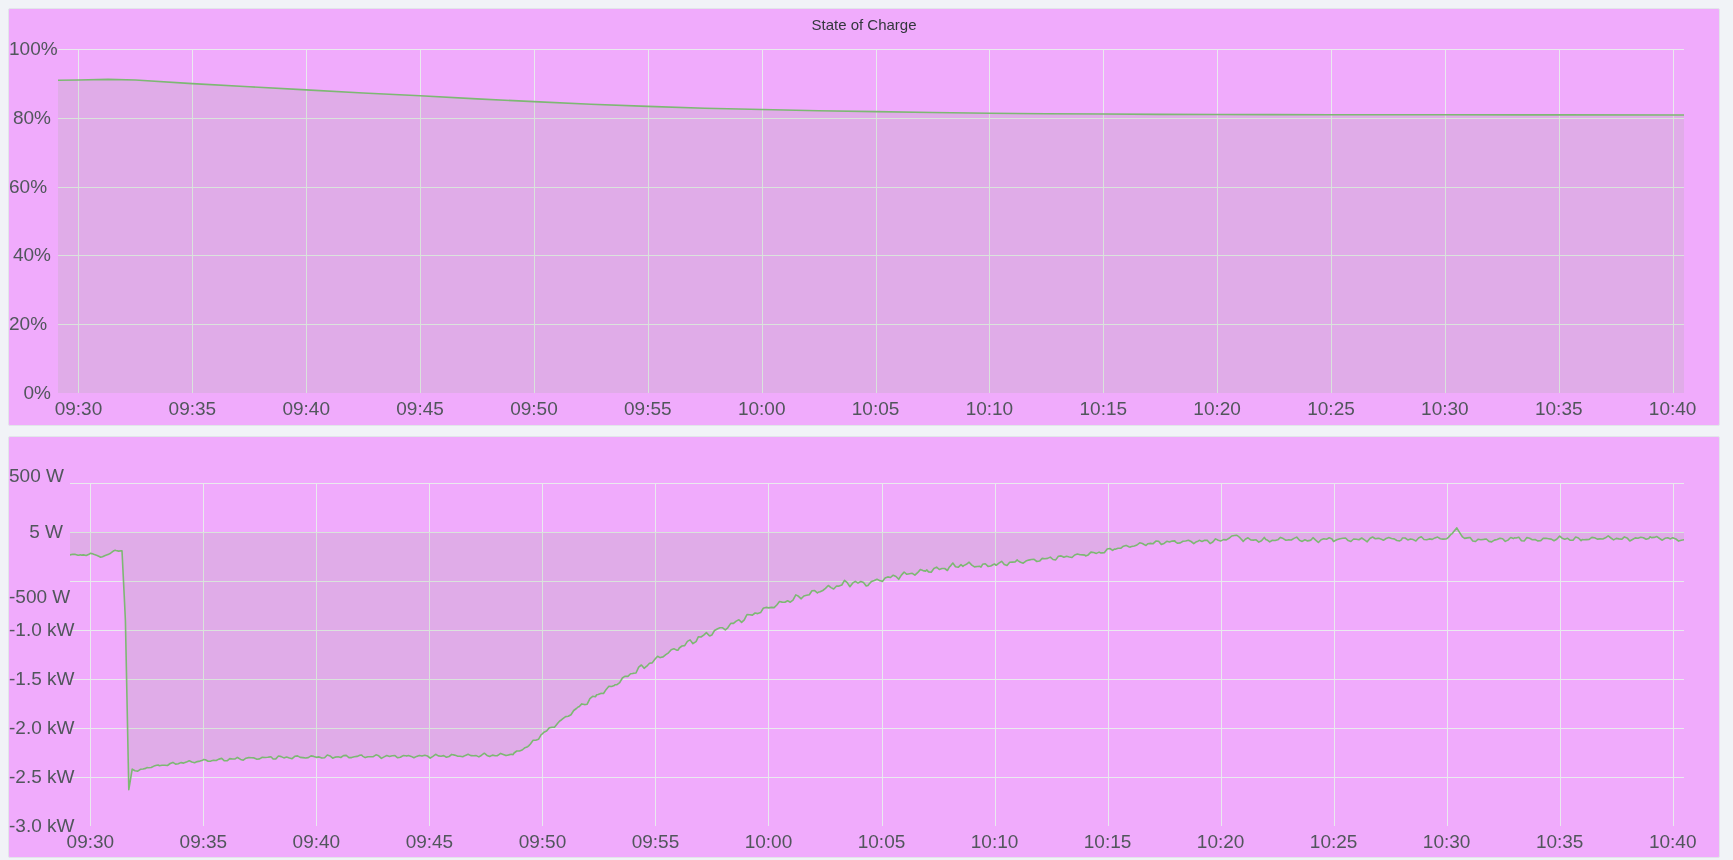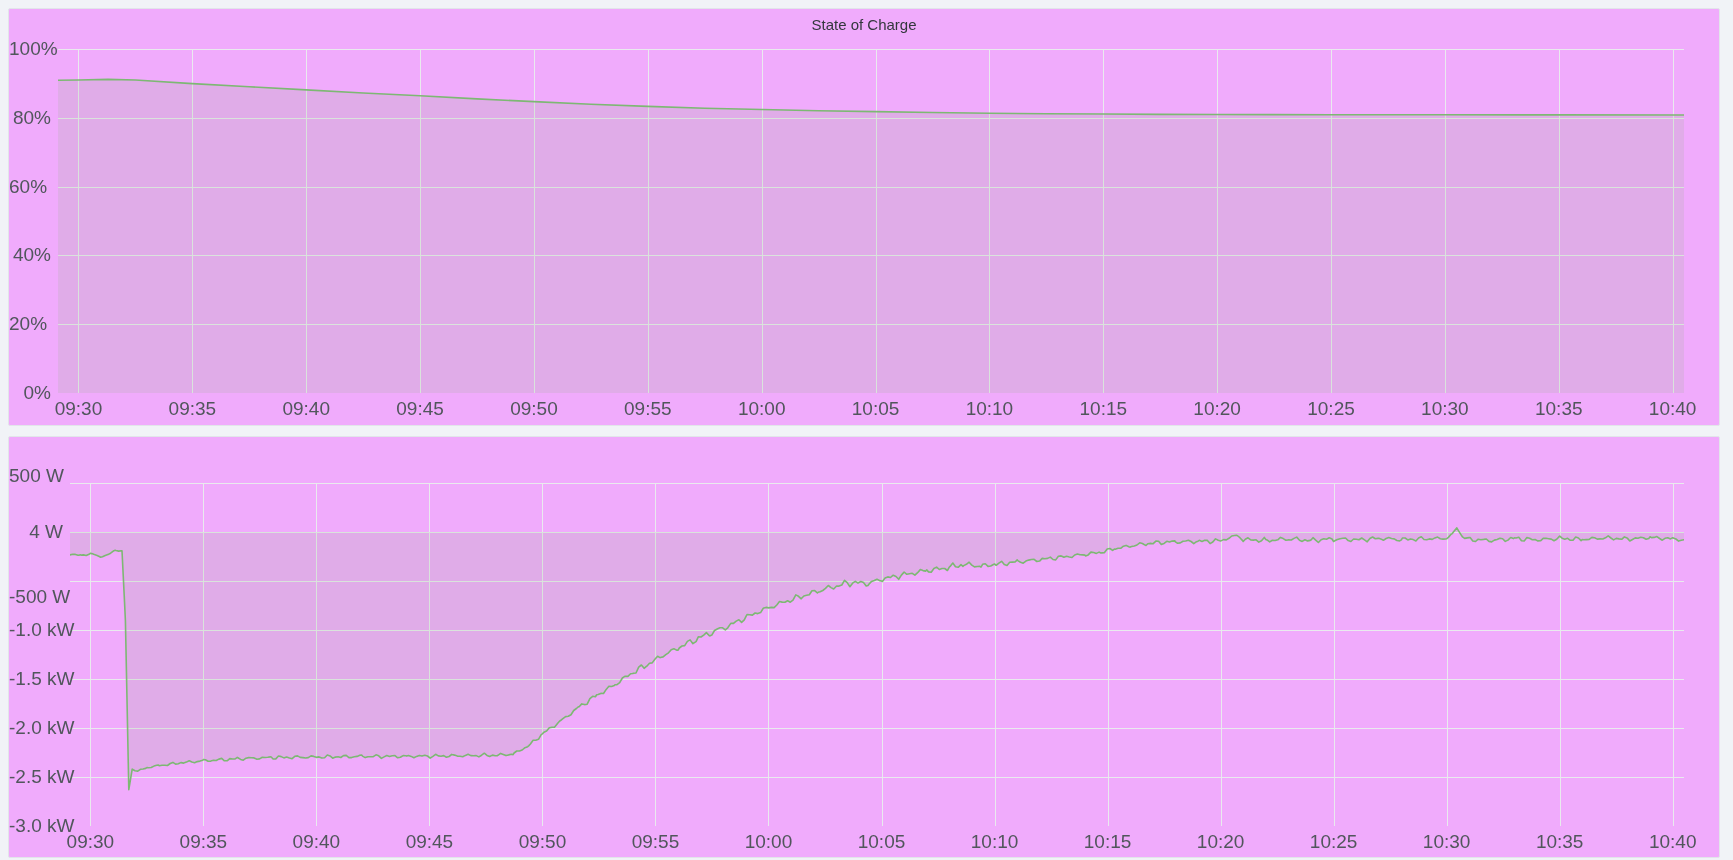--- a/index.html
+++ b/index.html
@@ -57,21 +57,21 @@
 </div>
 
 <div class="panel" style="left:8px;top:436px;width:1712px;height:422px">
   <div class="plot">
       <svg width="1614" height="343" style="position: absolute; left: 61px; top: 46px;">
         <path d="M0 0.5H1614M0 49.5H1614M0 98.5H1614M0 147.5H1614M0 196.5H1614M0 245.5H1614M0 294.5H1614M0 343.5H1614M20.5 0V343M133.5 0V343M246.5 0V343M359.5 0V343M472.5 0V343M585.5 0V343M698.5 0V343M812.5 0V343M925.5 0V343M1038.5 0V343M1151.5 0V343M1264.5 0V343M1377.5 0V343M1490.5 0V343M1603.5 0V343" stroke="#e9eaee" fill="none" shape-rendering="crispEdges"></path>
         <path d="M0.0 71.9L2.7 71.3L5.4 71.4L8.1 72.2L10.8 71.9L11.3 72.1L13.5 71.9L16.2 72.5L19.0 71.3L20.3 70.3L21.7 70.6L24.4 71.6L27.1 72.5L29.8 73.7L30.5 74.3L32.5 73.8L35.2 72.5L37.9 71.5L38.4 71.4L40.6 70.2L43.3 68.1L45.2 67.3L46.0 67.5L48.7 68.1L51.5 67.7L52.0 67.7L54.2 112.1L55.4 137.2L56.9 211.6L58.8 306.7L59.6 301.9L62.2 286.1L62.3 286.2L65.0 287.7L67.7 288.1L67.8 288.1L70.4 286.3L73.1 286.0L75.8 285.4L76.9 284.5L78.5 284.8L81.2 284.5L84.0 283.1L86.7 282.2L88.2 282.0L89.4 282.7L92.1 282.3L94.8 282.2L97.5 282.5L100.2 280.5L102.9 279.4L105.6 281.1L108.3 280.8L110.8 279.6L111.0 279.6L113.7 280.1L116.4 279.1L119.2 277.7L121.9 279.0L124.6 279.7L127.3 278.6L130.0 278.1L132.7 277.2L133.4 276.5L135.4 276.8L138.1 278.2L140.8 278.1L143.5 277.3L146.2 277.5L148.9 276.1L151.7 275.4L154.4 277.8L157.1 277.8L159.8 275.6L162.5 276.0L165.2 275.9L167.3 274.4L167.9 274.7L170.6 276.4L173.3 277.2L176.0 275.2L178.7 274.6L181.4 274.8L184.1 274.9L186.9 276.2L189.6 275.9L192.3 274.3L195.0 274.5L197.7 274.3L200.4 273.9L201.2 274.0L203.1 276.0L205.8 275.9L208.5 273.0L211.2 273.6L213.9 274.9L216.6 274.0L219.4 275.0L222.1 275.7L224.8 273.3L227.5 272.9L230.2 274.4L232.9 274.6L235.6 275.0L238.3 274.6L241.0 272.9L243.7 273.4L246.4 274.3L246.4 274.4L249.1 273.9L251.8 275.0L254.6 274.8L257.3 272.0L260.0 272.9L262.7 275.2L265.4 274.1L268.1 273.8L270.8 274.5L273.5 272.6L276.2 272.4L278.9 274.6L281.6 274.6L284.3 273.8L287.1 273.4L289.8 272.3L291.6 272.0L292.5 273.1L295.2 274.6L297.9 273.8L300.6 273.7L303.3 273.7L306.0 271.8L308.7 272.8L311.4 275.4L314.1 273.9L316.8 272.5L319.5 273.5L322.3 272.7L325.0 272.6L327.7 274.8L330.4 274.3L333.1 272.6L335.8 272.7L336.8 273.1L338.5 272.6L341.2 273.4L343.9 274.7L346.6 273.4L349.3 272.4L352.0 273.1L354.8 272.3L357.5 273.0L360.2 275.1L362.9 273.3L365.6 271.3L368.3 272.9L371.0 273.2L373.7 272.6L376.4 274.2L379.1 273.5L381.8 271.4L382.0 271.5L384.5 272.1L387.3 273.1L390.0 273.3L392.7 273.7L395.4 272.4L398.1 271.3L400.8 272.6L403.5 272.7L406.2 272.6L408.9 273.9L411.6 272.2L414.3 270.2L417.0 272.4L419.7 273.5L422.5 272.1L425.2 272.7L427.2 272.7L427.9 272.3L430.6 270.4L433.3 271.4L436.0 272.6L438.7 271.9L441.4 271.3L443.1 271.6L444.1 270.0L446.8 268.0L449.5 268.0L452.2 267.0L455.0 264.7L457.7 263.7L458.9 262.6L460.4 261.0L463.1 257.2L465.8 257.2L468.5 256.3L471.2 251.6L472.4 250.9L473.9 249.3L476.6 248.0L479.3 244.8L482.0 244.2L484.7 244.1L487.5 240.5L490.2 237.5L490.5 237.7L492.9 235.6L495.6 233.6L498.3 233.3L501.0 231.7L503.7 227.5L506.4 225.5L508.6 223.7L509.1 223.8L511.8 220.9L514.5 221.6L517.2 221.2L519.9 215.7L522.7 213.3L525.4 213.8L526.7 211.8L528.1 211.4L530.8 210.4L533.5 210.5L536.2 206.4L538.9 203.2L541.6 203.5L544.3 202.6L544.8 201.8L547.0 201.7L549.7 199.7L552.4 195.0L555.2 193.2L557.9 193.4L560.6 190.7L562.9 190.5L563.3 190.2L566.0 190.0L568.7 184.1L571.4 182.0L574.1 185.3L576.4 183.3L576.8 183.3L579.5 180.3L582.2 179.9L584.9 176.2L587.6 173.3L590.0 174.6L590.4 174.5L593.1 173.9L595.8 171.7L598.5 169.8L601.2 166.7L603.9 165.8L606.6 167.1L608.1 167.2L609.3 165.0L612.0 163.0L614.7 162.6L617.4 158.4L620.1 156.9L622.9 160.7L625.6 158.8L626.2 158.3L628.3 153.9L631.0 154.0L633.7 152.1L636.4 149.6L639.1 152.5L639.7 152.9L641.8 152.1L644.5 147.5L647.2 146.0L649.9 144.7L652.6 144.8L655.3 146.9L657.8 144.8L658.1 144.2L660.8 140.4L663.5 140.4L666.2 138.1L668.9 136.7L671.6 139.4L674.3 136.9L675.9 133.7L677.0 131.5L679.7 131.8L682.4 132.1L685.1 130.0L687.8 130.6L690.6 129.6L693.3 125.3L694.0 125.0L696.0 124.4L698.7 124.9L701.4 124.4L704.1 124.6L706.8 122.0L709.5 118.5L712.1 119.1L712.2 119.3L714.9 119.3L717.6 117.7L720.3 119.2L723.0 117.2L725.8 111.9L728.5 113.3L730.1 114.8L731.2 115.8L733.9 113.0L736.6 112.3L739.3 111.8L742.0 107.7L744.7 107.6L747.4 110.0L748.2 109.2L750.1 108.8L752.8 107.5L755.5 105.4L758.3 102.5L761.0 104.6L763.7 106.0L766.3 103.3L766.4 103.1L769.1 103.1L771.8 102.0L774.5 97.3L777.2 99.6L779.9 103.7L779.9 103.8L782.6 100.2L785.3 98.4L788.0 100.1L790.8 98.5L793.5 99.6L796.2 103.0L798.0 102.5L798.9 101.3L801.6 98.4L804.3 97.5L807.0 96.2L809.7 97.6L811.5 98.0L812.4 98.5L815.1 95.1L817.8 93.9L820.5 94.5L823.2 92.2L826.0 93.5L828.7 96.3L831.4 92.1L834.1 89.1L834.1 89.0L836.8 91.3L839.5 90.8L842.2 90.3L844.9 92.2L847.6 89.7L850.3 86.6L853.0 87.6L855.7 88.1L856.7 86.9L858.5 88.9L861.2 89.3L863.9 85.5L866.6 84.1L869.3 86.5L872.0 85.5L874.7 85.5L877.4 87.5L879.3 84.1L880.1 83.4L882.8 80.0L885.5 83.8L888.2 84.3L891.0 81.7L892.9 83.3L893.7 82.6L896.4 81.3L899.1 79.2L901.8 82.1L904.5 83.9L907.2 83.5L909.9 83.4L911.0 84.1L912.6 81.3L915.3 80.7L918.0 83.4L920.7 83.0L923.4 81.5L924.5 81.0L926.2 82.3L928.9 80.2L931.6 78.3L934.3 81.6L937.0 82.4L939.7 79.2L942.4 79.1L945.1 79.0L947.2 76.9L947.8 77.6L950.5 79.2L953.2 80.2L955.9 78.1L958.7 77.1L961.4 76.5L964.1 76.4L966.8 78.5L969.5 78.0L969.8 77.9L972.2 75.4L974.9 75.8L977.6 75.4L980.3 74.1L983.0 76.5L985.7 76.9L988.4 73.2L991.1 72.9L992.4 73.5L993.9 74.3L996.6 73.3L999.3 74.0L1002.0 74.5L1004.7 72.0L1007.4 71.1L1010.1 71.8L1012.8 71.9L1015.0 72.1L1015.5 72.9L1018.2 71.9L1020.9 69.1L1023.6 69.5L1026.4 70.4L1029.1 69.1L1030.8 70.0L1031.8 69.9L1034.5 69.6L1037.2 66.0L1039.9 65.5L1042.6 67.4L1044.4 66.1L1045.3 66.2L1048.0 65.3L1050.7 65.3L1053.4 63.2L1056.1 62.4L1058.8 63.8L1060.2 64.1L1061.6 63.5L1064.3 63.0L1067.0 62.0L1069.7 59.8L1072.4 60.5L1075.1 62.1L1076.0 62.5L1077.8 60.7L1080.5 60.4L1083.2 60.7L1085.9 58.1L1088.6 58.3L1091.3 61.5L1091.8 61.3L1094.1 60.4L1096.8 58.3L1099.5 59.0L1102.2 58.1L1104.9 57.9L1105.4 58.9L1107.6 60.2L1110.3 59.9L1113.0 58.3L1115.7 58.0L1118.4 57.2L1121.1 58.5L1123.8 60.6L1126.5 58.7L1128.0 58.2L1129.3 57.3L1132.0 58.4L1134.7 57.2L1137.4 57.4L1140.1 60.6L1142.8 59.0L1145.5 55.9L1148.2 57.3L1150.6 58.0L1150.9 57.9L1153.6 56.6L1156.3 56.9L1159.0 55.3L1161.8 53.0L1164.5 52.5L1166.4 52.3L1167.2 52.5L1169.9 54.7L1172.6 57.6L1173.2 58.5L1175.3 56.3L1178.0 54.8L1180.7 56.9L1183.4 57.1L1186.1 56.8L1188.8 59.1L1191.5 57.7L1194.3 54.4L1195.8 56.4L1197.0 56.9L1199.7 58.9L1202.4 57.2L1205.1 57.5L1207.8 56.8L1210.5 54.4L1213.2 55.6L1215.9 57.2L1218.4 56.9L1218.6 56.8L1221.3 57.0L1224.0 55.4L1226.7 54.1L1229.5 57.2L1232.2 58.4L1234.9 56.7L1237.6 57.9L1240.3 57.4L1241.0 57.0L1243.0 54.7L1245.7 57.2L1248.4 59.5L1251.1 56.8L1253.8 55.8L1256.5 56.2L1259.2 54.8L1262.0 56.0L1263.6 58.5L1264.7 57.8L1267.4 56.5L1270.1 55.7L1272.8 55.3L1275.5 55.0L1278.2 57.6L1280.9 58.5L1283.6 56.0L1286.2 56.3L1286.3 56.2L1289.0 56.7L1291.7 55.0L1294.5 56.9L1297.2 58.8L1299.9 55.5L1302.6 54.0L1305.3 55.7L1308.0 55.4L1308.8 55.3L1310.7 55.9L1313.4 57.3L1316.1 55.5L1318.8 54.5L1321.5 55.5L1324.2 55.9L1326.9 57.5L1329.7 57.9L1331.4 56.9L1332.4 55.0L1335.1 55.0L1337.8 56.9L1340.5 55.9L1343.2 56.6L1345.9 58.0L1348.6 55.0L1351.3 53.7L1354.0 56.5L1354.0 56.5L1356.7 56.8L1359.4 55.9L1362.2 56.4L1364.9 54.9L1367.6 54.1L1370.3 55.7L1373.0 56.1L1375.7 56.0L1376.6 55.8L1378.4 54.4L1381.1 51.3L1382.3 50.6L1383.8 48.6L1386.5 45.2L1386.8 44.9L1389.2 48.8L1391.9 53.1L1392.5 53.9L1394.6 55.4L1397.4 54.9L1399.3 54.6L1400.1 54.5L1402.8 58.0L1405.5 58.5L1408.2 56.2L1410.9 56.7L1413.6 56.4L1416.3 56.0L1419.0 58.4L1421.7 58.9L1421.9 58.7L1424.4 57.1L1427.1 56.5L1429.9 55.3L1432.6 55.7L1435.3 58.4L1438.0 57.1L1440.7 54.5L1443.4 55.6L1444.5 54.9L1446.1 55.0L1448.8 54.3L1451.5 57.8L1454.2 58.0L1456.9 54.6L1459.6 55.2L1462.3 56.7L1465.1 56.5L1467.1 57.6L1467.8 57.9L1470.5 57.8L1473.2 55.4L1475.9 55.3L1478.6 55.7L1481.3 56.1L1484.0 57.7L1486.7 56.2L1489.4 53.4L1489.7 53.1L1492.1 55.2L1494.8 56.2L1497.6 55.3L1500.3 57.3L1503.0 57.3L1505.7 54.0L1508.4 55.0L1511.1 57.6L1512.3 56.6L1513.8 56.8L1516.5 56.6L1519.2 56.4L1521.9 54.4L1524.6 54.7L1527.3 56.1L1530.0 55.9L1532.8 56.0L1534.9 55.0L1535.5 54.8L1538.2 52.9L1540.9 55.0L1543.6 56.9L1546.3 55.4L1549.0 55.9L1551.7 56.3L1554.4 53.9L1557.1 55.1L1557.5 55.4L1559.8 58.0L1562.5 56.5L1565.3 54.9L1568.0 55.2L1570.7 54.2L1573.4 54.7L1576.1 56.3L1578.8 55.4L1580.1 53.8L1581.5 54.6L1584.2 54.4L1586.9 53.6L1589.6 55.5L1592.3 57.2L1595.0 55.3L1597.8 54.8L1600.5 55.9L1602.7 54.8L1603.2 54.9L1605.9 56.0L1608.6 58.1L1611.3 57.3L1614.0 56.7L1614 49.0L0 49.0Z" fill="rgba(125,184,115,0.14)" stroke="none"></path>
         <path d="M0.0 71.9L2.7 71.3L5.4 71.4L8.1 72.2L10.8 71.9L11.3 72.1L13.5 71.9L16.2 72.5L19.0 71.3L20.3 70.3L21.7 70.6L24.4 71.6L27.1 72.5L29.8 73.7L30.5 74.3L32.5 73.8L35.2 72.5L37.9 71.5L38.4 71.4L40.6 70.2L43.3 68.1L45.2 67.3L46.0 67.5L48.7 68.1L51.5 67.7L52.0 67.7L54.2 112.1L55.4 137.2L56.9 211.6L58.8 306.7L59.6 301.9L62.2 286.1L62.3 286.2L65.0 287.7L67.7 288.1L67.8 288.1L70.4 286.3L73.1 286.0L75.8 285.4L76.9 284.5L78.5 284.8L81.2 284.5L84.0 283.1L86.7 282.2L88.2 282.0L89.4 282.7L92.1 282.3L94.8 282.2L97.5 282.5L100.2 280.5L102.9 279.4L105.6 281.1L108.3 280.8L110.8 279.6L111.0 279.6L113.7 280.1L116.4 279.1L119.2 277.7L121.9 279.0L124.6 279.7L127.3 278.6L130.0 278.1L132.7 277.2L133.4 276.5L135.4 276.8L138.1 278.2L140.8 278.1L143.5 277.3L146.2 277.5L148.9 276.1L151.7 275.4L154.4 277.8L157.1 277.8L159.8 275.6L162.5 276.0L165.2 275.9L167.3 274.4L167.9 274.7L170.6 276.4L173.3 277.2L176.0 275.2L178.7 274.6L181.4 274.8L184.1 274.9L186.9 276.2L189.6 275.9L192.3 274.3L195.0 274.5L197.7 274.3L200.4 273.9L201.2 274.0L203.1 276.0L205.8 275.9L208.5 273.0L211.2 273.6L213.9 274.9L216.6 274.0L219.4 275.0L222.1 275.7L224.8 273.3L227.5 272.9L230.2 274.4L232.9 274.6L235.6 275.0L238.3 274.6L241.0 272.9L243.7 273.4L246.4 274.3L246.4 274.4L249.1 273.9L251.8 275.0L254.6 274.8L257.3 272.0L260.0 272.9L262.7 275.2L265.4 274.1L268.1 273.8L270.8 274.5L273.5 272.6L276.2 272.4L278.9 274.6L281.6 274.6L284.3 273.8L287.1 273.4L289.8 272.3L291.6 272.0L292.5 273.1L295.2 274.6L297.9 273.8L300.6 273.7L303.3 273.7L306.0 271.8L308.7 272.8L311.4 275.4L314.1 273.9L316.8 272.5L319.5 273.5L322.3 272.7L325.0 272.6L327.7 274.8L330.4 274.3L333.1 272.6L335.8 272.7L336.8 273.1L338.5 272.6L341.2 273.4L343.9 274.7L346.6 273.4L349.3 272.4L352.0 273.1L354.8 272.3L357.5 273.0L360.2 275.1L362.9 273.3L365.6 271.3L368.3 272.9L371.0 273.2L373.7 272.6L376.4 274.2L379.1 273.5L381.8 271.4L382.0 271.5L384.5 272.1L387.3 273.1L390.0 273.3L392.7 273.7L395.4 272.4L398.1 271.3L400.8 272.6L403.5 272.7L406.2 272.6L408.9 273.9L411.6 272.2L414.3 270.2L417.0 272.4L419.7 273.5L422.5 272.1L425.2 272.7L427.2 272.7L427.9 272.3L430.6 270.4L433.3 271.4L436.0 272.6L438.7 271.9L441.4 271.3L443.1 271.6L444.1 270.0L446.8 268.0L449.5 268.0L452.2 267.0L455.0 264.7L457.7 263.7L458.9 262.6L460.4 261.0L463.1 257.2L465.8 257.2L468.5 256.3L471.2 251.6L472.4 250.9L473.9 249.3L476.6 248.0L479.3 244.8L482.0 244.2L484.7 244.1L487.5 240.5L490.2 237.5L490.5 237.7L492.9 235.6L495.6 233.6L498.3 233.3L501.0 231.7L503.7 227.5L506.4 225.5L508.6 223.7L509.1 223.8L511.8 220.9L514.5 221.6L517.2 221.2L519.9 215.7L522.7 213.3L525.4 213.8L526.7 211.8L528.1 211.4L530.8 210.4L533.5 210.5L536.2 206.4L538.9 203.2L541.6 203.5L544.3 202.6L544.8 201.8L547.0 201.7L549.7 199.7L552.4 195.0L555.2 193.2L557.9 193.4L560.6 190.7L562.9 190.5L563.3 190.2L566.0 190.0L568.7 184.1L571.4 182.0L574.1 185.3L576.4 183.3L576.8 183.3L579.5 180.3L582.2 179.9L584.9 176.2L587.6 173.3L590.0 174.6L590.4 174.5L593.1 173.9L595.8 171.7L598.5 169.8L601.2 166.7L603.9 165.8L606.6 167.1L608.1 167.2L609.3 165.0L612.0 163.0L614.7 162.6L617.4 158.4L620.1 156.9L622.9 160.7L625.6 158.8L626.2 158.3L628.3 153.9L631.0 154.0L633.7 152.1L636.4 149.6L639.1 152.5L639.7 152.9L641.8 152.1L644.5 147.5L647.2 146.0L649.9 144.7L652.6 144.8L655.3 146.9L657.8 144.8L658.1 144.2L660.8 140.4L663.5 140.4L666.2 138.1L668.9 136.7L671.6 139.4L674.3 136.9L675.9 133.7L677.0 131.5L679.7 131.8L682.4 132.1L685.1 130.0L687.8 130.6L690.6 129.6L693.3 125.3L694.0 125.0L696.0 124.4L698.7 124.9L701.4 124.4L704.1 124.6L706.8 122.0L709.5 118.5L712.1 119.1L712.2 119.3L714.9 119.3L717.6 117.7L720.3 119.2L723.0 117.2L725.8 111.9L728.5 113.3L730.1 114.8L731.2 115.8L733.9 113.0L736.6 112.3L739.3 111.8L742.0 107.7L744.7 107.6L747.4 110.0L748.2 109.2L750.1 108.8L752.8 107.5L755.5 105.4L758.3 102.5L761.0 104.6L763.7 106.0L766.3 103.3L766.4 103.1L769.1 103.1L771.8 102.0L774.5 97.3L777.2 99.6L779.9 103.7L779.9 103.8L782.6 100.2L785.3 98.4L788.0 100.1L790.8 98.5L793.5 99.6L796.2 103.0L798.0 102.5L798.9 101.3L801.6 98.4L804.3 97.5L807.0 96.2L809.7 97.6L811.5 98.0L812.4 98.5L815.1 95.1L817.8 93.9L820.5 94.5L823.2 92.2L826.0 93.5L828.7 96.3L831.4 92.1L834.1 89.1L834.1 89.0L836.8 91.3L839.5 90.8L842.2 90.3L844.9 92.2L847.6 89.7L850.3 86.6L853.0 87.6L855.7 88.1L856.7 86.9L858.5 88.9L861.2 89.3L863.9 85.5L866.6 84.1L869.3 86.5L872.0 85.5L874.7 85.5L877.4 87.5L879.3 84.1L880.1 83.4L882.8 80.0L885.5 83.8L888.2 84.3L891.0 81.7L892.9 83.3L893.7 82.6L896.4 81.3L899.1 79.2L901.8 82.1L904.5 83.9L907.2 83.5L909.9 83.4L911.0 84.1L912.6 81.3L915.3 80.7L918.0 83.4L920.7 83.0L923.4 81.5L924.5 81.0L926.2 82.3L928.9 80.2L931.6 78.3L934.3 81.6L937.0 82.4L939.7 79.2L942.4 79.1L945.1 79.0L947.2 76.9L947.8 77.6L950.5 79.2L953.2 80.2L955.9 78.1L958.7 77.1L961.4 76.5L964.1 76.4L966.8 78.5L969.5 78.0L969.8 77.9L972.2 75.4L974.9 75.8L977.6 75.4L980.3 74.1L983.0 76.5L985.7 76.9L988.4 73.2L991.1 72.9L992.4 73.5L993.9 74.3L996.6 73.3L999.3 74.0L1002.0 74.5L1004.7 72.0L1007.4 71.1L1010.1 71.8L1012.8 71.9L1015.0 72.1L1015.5 72.9L1018.2 71.9L1020.9 69.1L1023.6 69.5L1026.4 70.4L1029.1 69.1L1030.8 70.0L1031.8 69.9L1034.5 69.6L1037.2 66.0L1039.9 65.5L1042.6 67.4L1044.4 66.1L1045.3 66.2L1048.0 65.3L1050.7 65.3L1053.4 63.2L1056.1 62.4L1058.8 63.8L1060.2 64.1L1061.6 63.5L1064.3 63.0L1067.0 62.0L1069.7 59.8L1072.4 60.5L1075.1 62.1L1076.0 62.5L1077.8 60.7L1080.5 60.4L1083.2 60.7L1085.9 58.1L1088.6 58.3L1091.3 61.5L1091.8 61.3L1094.1 60.4L1096.8 58.3L1099.5 59.0L1102.2 58.1L1104.9 57.9L1105.4 58.9L1107.6 60.2L1110.3 59.9L1113.0 58.3L1115.7 58.0L1118.4 57.2L1121.1 58.5L1123.8 60.6L1126.5 58.7L1128.0 58.2L1129.3 57.3L1132.0 58.4L1134.7 57.2L1137.4 57.4L1140.1 60.6L1142.8 59.0L1145.5 55.9L1148.2 57.3L1150.6 58.0L1150.9 57.9L1153.6 56.6L1156.3 56.9L1159.0 55.3L1161.8 53.0L1164.5 52.5L1166.4 52.3L1167.2 52.5L1169.9 54.7L1172.6 57.6L1173.2 58.5L1175.3 56.3L1178.0 54.8L1180.7 56.9L1183.4 57.1L1186.1 56.8L1188.8 59.1L1191.5 57.7L1194.3 54.4L1195.8 56.4L1197.0 56.9L1199.7 58.9L1202.4 57.2L1205.1 57.5L1207.8 56.8L1210.5 54.4L1213.2 55.6L1215.9 57.2L1218.4 56.9L1218.6 56.8L1221.3 57.0L1224.0 55.4L1226.7 54.1L1229.5 57.2L1232.2 58.4L1234.9 56.7L1237.6 57.9L1240.3 57.4L1241.0 57.0L1243.0 54.7L1245.7 57.2L1248.4 59.5L1251.1 56.8L1253.8 55.8L1256.5 56.2L1259.2 54.8L1262.0 56.0L1263.6 58.5L1264.7 57.8L1267.4 56.5L1270.1 55.7L1272.8 55.3L1275.5 55.0L1278.2 57.6L1280.9 58.5L1283.6 56.0L1286.2 56.3L1286.3 56.2L1289.0 56.7L1291.7 55.0L1294.5 56.9L1297.2 58.8L1299.9 55.5L1302.6 54.0L1305.3 55.7L1308.0 55.4L1308.8 55.3L1310.7 55.9L1313.4 57.3L1316.1 55.5L1318.8 54.5L1321.5 55.5L1324.2 55.9L1326.9 57.5L1329.7 57.9L1331.4 56.9L1332.4 55.0L1335.1 55.0L1337.8 56.9L1340.5 55.9L1343.2 56.6L1345.9 58.0L1348.6 55.0L1351.3 53.7L1354.0 56.5L1354.0 56.5L1356.7 56.8L1359.4 55.9L1362.2 56.4L1364.9 54.9L1367.6 54.1L1370.3 55.7L1373.0 56.1L1375.7 56.0L1376.6 55.8L1378.4 54.4L1381.1 51.3L1382.3 50.6L1383.8 48.6L1386.5 45.2L1386.8 44.9L1389.2 48.8L1391.9 53.1L1392.5 53.9L1394.6 55.4L1397.4 54.9L1399.3 54.6L1400.1 54.5L1402.8 58.0L1405.5 58.5L1408.2 56.2L1410.9 56.7L1413.6 56.4L1416.3 56.0L1419.0 58.4L1421.7 58.9L1421.9 58.7L1424.4 57.1L1427.1 56.5L1429.9 55.3L1432.6 55.7L1435.3 58.4L1438.0 57.1L1440.7 54.5L1443.4 55.6L1444.5 54.9L1446.1 55.0L1448.8 54.3L1451.5 57.8L1454.2 58.0L1456.9 54.6L1459.6 55.2L1462.3 56.7L1465.1 56.5L1467.1 57.6L1467.8 57.9L1470.5 57.8L1473.2 55.4L1475.9 55.3L1478.6 55.7L1481.3 56.1L1484.0 57.7L1486.7 56.2L1489.4 53.4L1489.7 53.1L1492.1 55.2L1494.8 56.2L1497.6 55.3L1500.3 57.3L1503.0 57.3L1505.7 54.0L1508.4 55.0L1511.1 57.6L1512.3 56.6L1513.8 56.8L1516.5 56.6L1519.2 56.4L1521.9 54.4L1524.6 54.7L1527.3 56.1L1530.0 55.9L1532.8 56.0L1534.9 55.0L1535.5 54.8L1538.2 52.9L1540.9 55.0L1543.6 56.9L1546.3 55.4L1549.0 55.9L1551.7 56.3L1554.4 53.9L1557.1 55.1L1557.5 55.4L1559.8 58.0L1562.5 56.5L1565.3 54.9L1568.0 55.2L1570.7 54.2L1573.4 54.7L1576.1 56.3L1578.8 55.4L1580.1 53.8L1581.5 54.6L1584.2 54.4L1586.9 53.6L1589.6 55.5L1592.3 57.2L1595.0 55.3L1597.8 54.8L1600.5 55.9L1602.7 54.8L1603.2 54.9L1605.9 56.0L1608.6 58.1L1611.3 57.3L1614.0 56.7" fill="none" stroke="#7db873" stroke-width="1.6" stroke-linejoin="round" stroke-linecap="round"></path>
       </svg>
       <div class="tick" style="left: 0px; width: 54px; top: 31px; text-align: right;">500 W</div>
-      <div class="tick" style="left: 0px; width: 54px; top: 87px; text-align: right;">4 W</div>
+      <div class="tick" style="left: 0px; width: 54px; top: 87px; text-align: right;">5 W</div>
       <div class="tick" style="left: 0px; width: 54px; top: 136px; text-align: right; margin-top: 16px;">-500 W</div>
       <div class="tick" style="left: 0px; width: 54px; top: 185px; ">-1.0 kW</div>
       <div class="tick" style="left: 0px; width: 54px; top: 234px; text-align: right;">-1.5 kW</div>
       <div class="tick" style="left: 0px; width: 54px; top: 283px; text-align: right;">-2.0 kW</div>
       <div class="tick" style="left: 0px; width: 54px; top: 332px; text-align: right;">-2.5 kW</div>
       <div class="tick" style="left: 0px; width: 54px; top: 381px; text-align: right;">-3.0 kW</div>
       <div class="tick" style="left: 51.3445px; width: 60px; top: 397px; text-align: center;">09:30</div>
       <div class="tick" style="left: 164.37px; width: 60px; top: 397px; text-align: center;">09:35</div>
       <div class="tick" style="left: 277.395px; width: 60px; top: 397px; text-align: center;">09:40</div>
       <div class="tick" style="left: 390.42px; width: 60px; top: 397px; text-align: center;">09:45</div>

